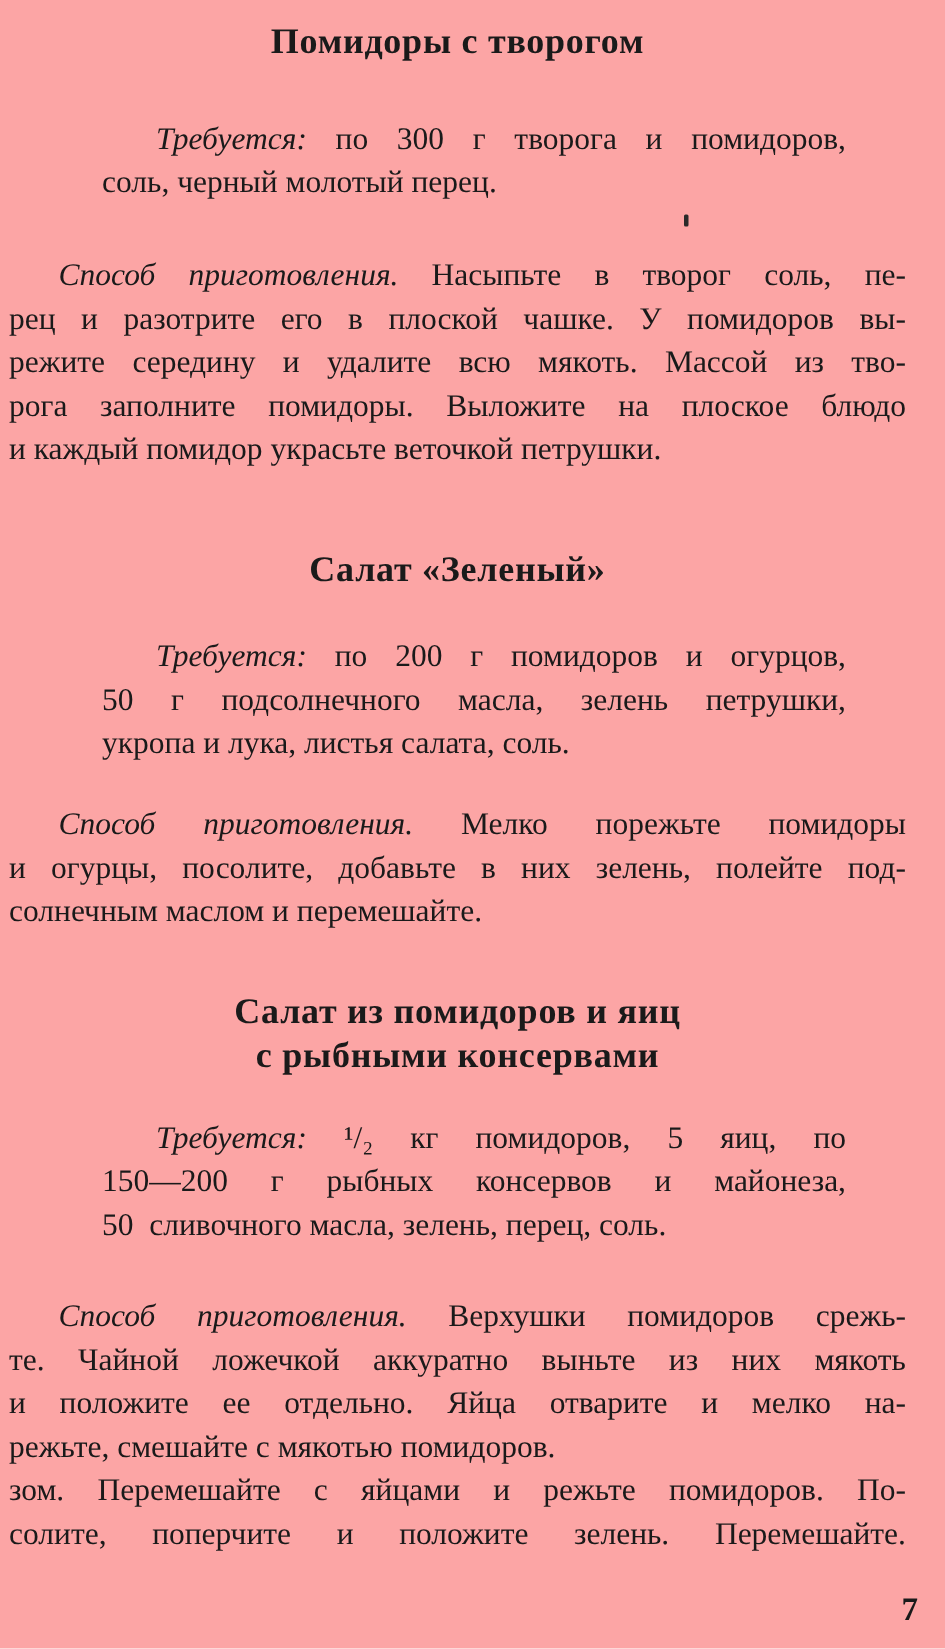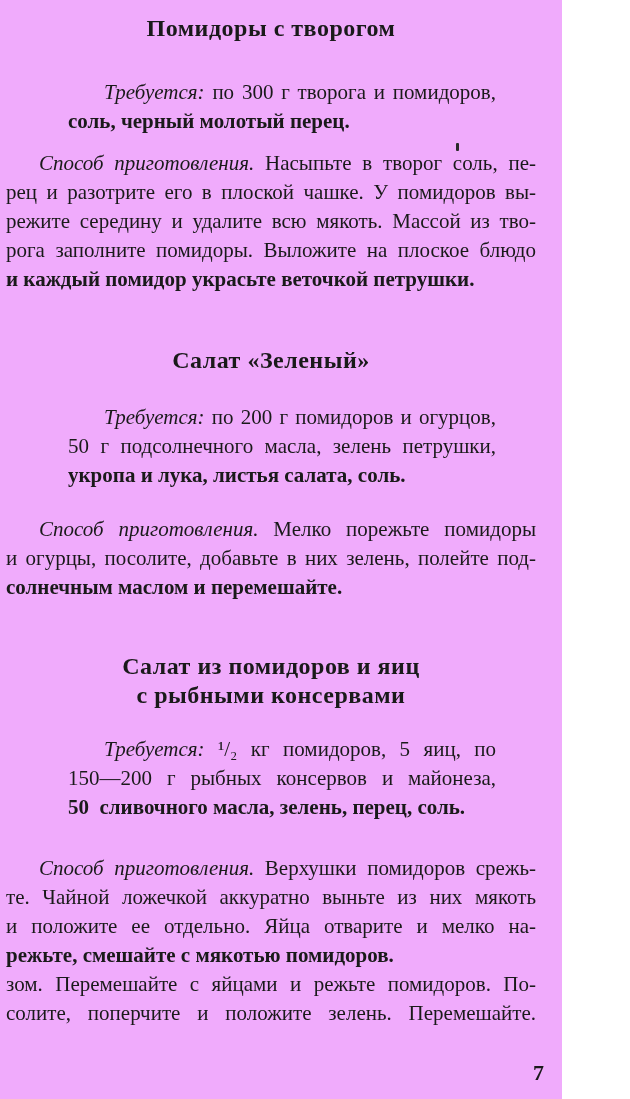--- a/index.html
+++ b/index.html
@@ -1,20 +1,20 @@
 <!DOCTYPE html>
 <html><head>
 <meta charset="utf-8">
 <style>
   html, body { margin: 0; padding: 0; background: #ffffff; }
   .page {
     position: relative;
-    width: 562px;
+    width: 630px;
     height: 1099px;
-    background: #f0abfc;
+    background: #fca5a5;
     color: #1a1a1a;
     font-family: "Liberation Serif", "DejaVu Serif", serif;
     font-size: 21px;
     box-sizing: border-box;
     padding: 0 26px 16px 6px;
     overflow: hidden;
   }
   .title {
     font-weight: bold;
     font-size: 24px;
@@ -25,37 +25,36 @@
   }
   .title .tline { display: block; line-height: 29px; }
   .line {
     line-height: 29px;
     text-align: justify;
     text-align-last: justify;
   }
   .line.lastline {
     text-align: left;
     text-align-last: auto;
-    font-weight: bold;
   }
   .req {
     margin-left: 62px;
     margin-right: 40px;
   }
   .req .line.ind { text-indent: 36px; }
   .para .line.ind { text-indent: 33px; }
   .lead { font-style: italic; }
   
   .t1 { padding-top: 14px; }
   .r1 { margin-top: 35px; }
-  .b1 { margin-top: 13px; }
+  .b1 { margin-top: 33px; }
   .t2 { margin-top: 52px; }
   .r2 { margin-top: 28px; }
   .b2 { margin-top: 25px; }
-  .t3 { margin-top: 50px; }
+  .t3 { margin-top: 39px; }
   .r3 { margin-top: 25px; }
   .b3 { margin-top: 32px; }
   .pagenum {
     position: absolute;
     top: 1060px;
     right: 18px;
     font-weight: bold;
     font-size: 22px;
   }
   .speck {

